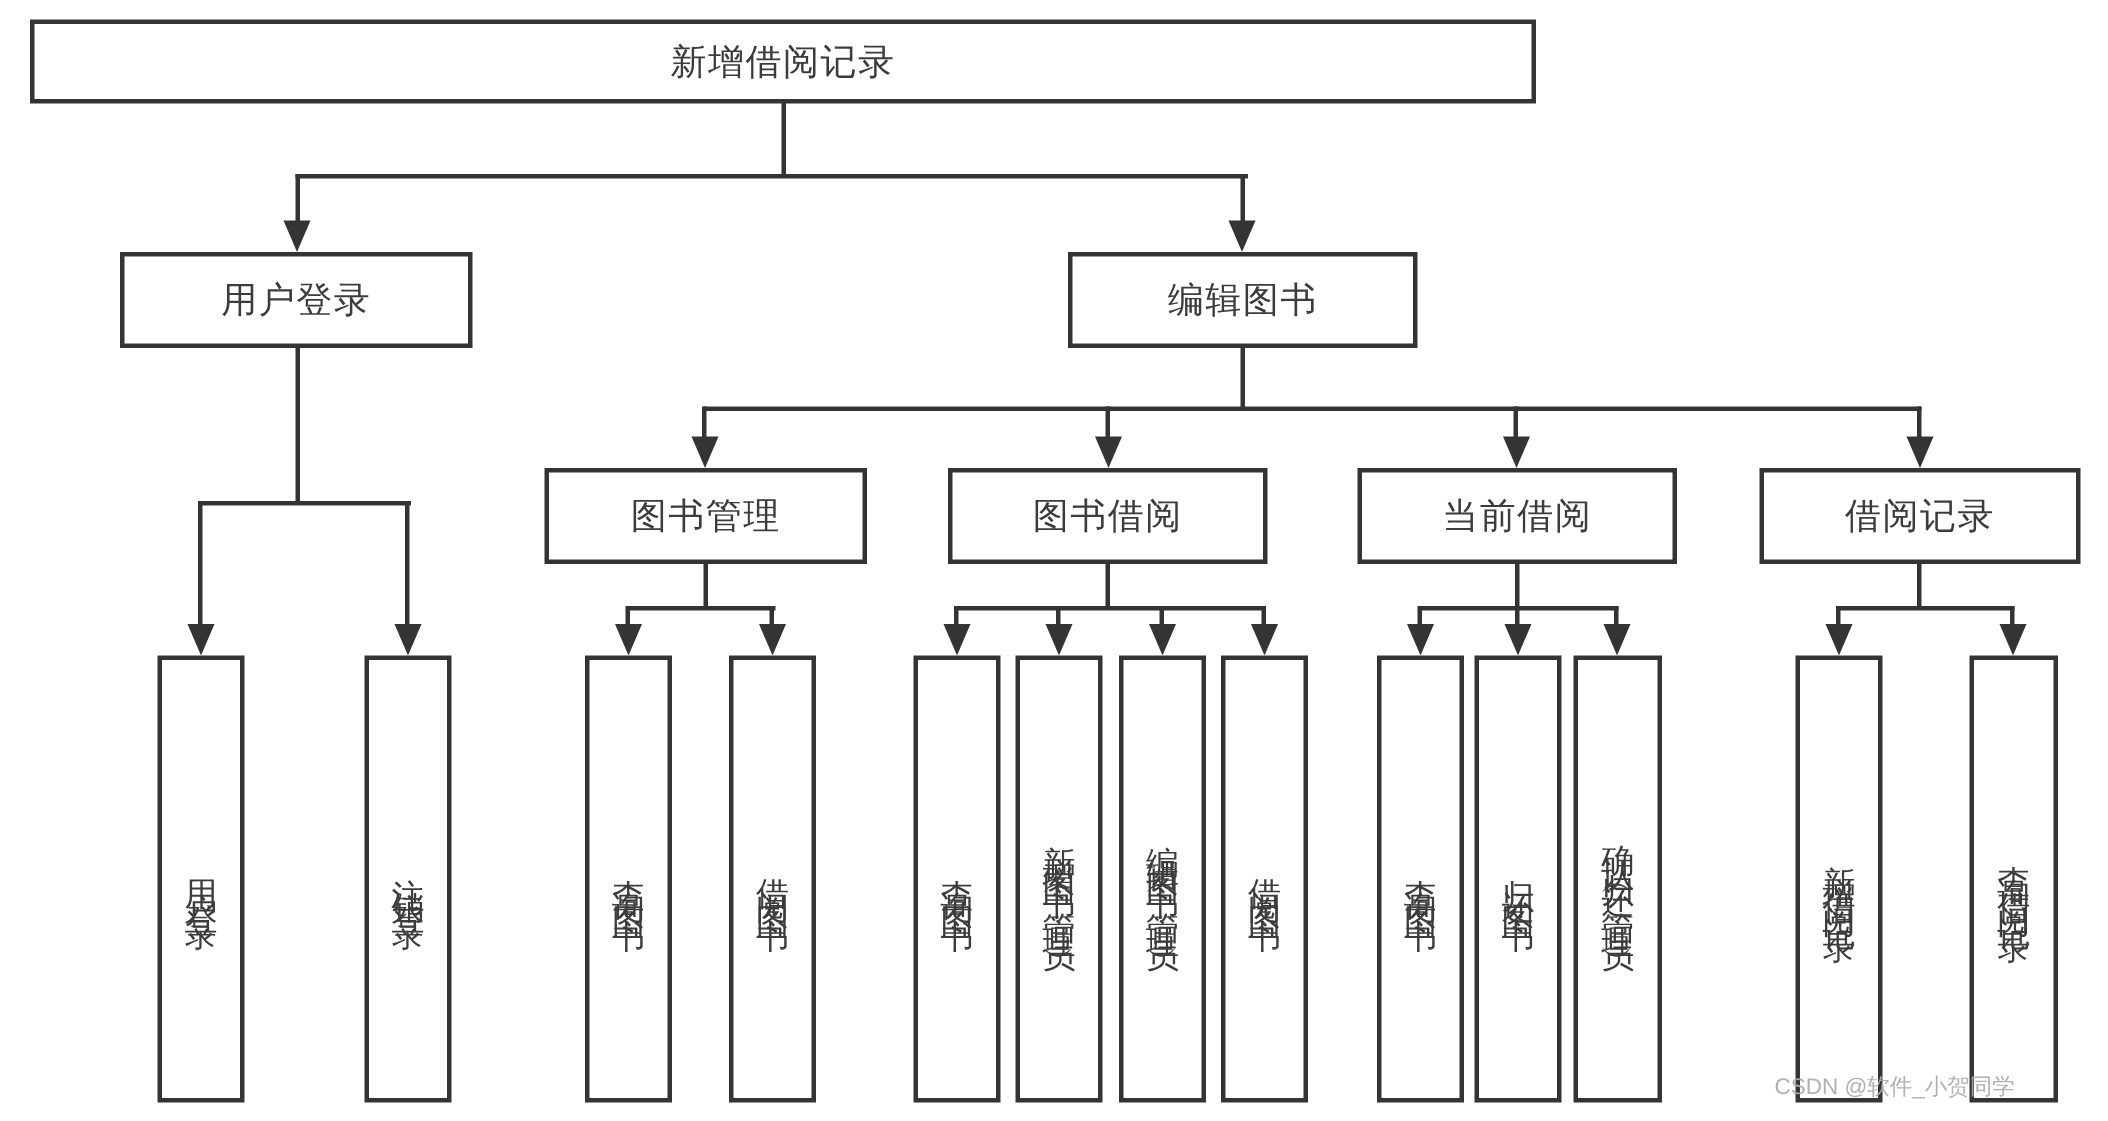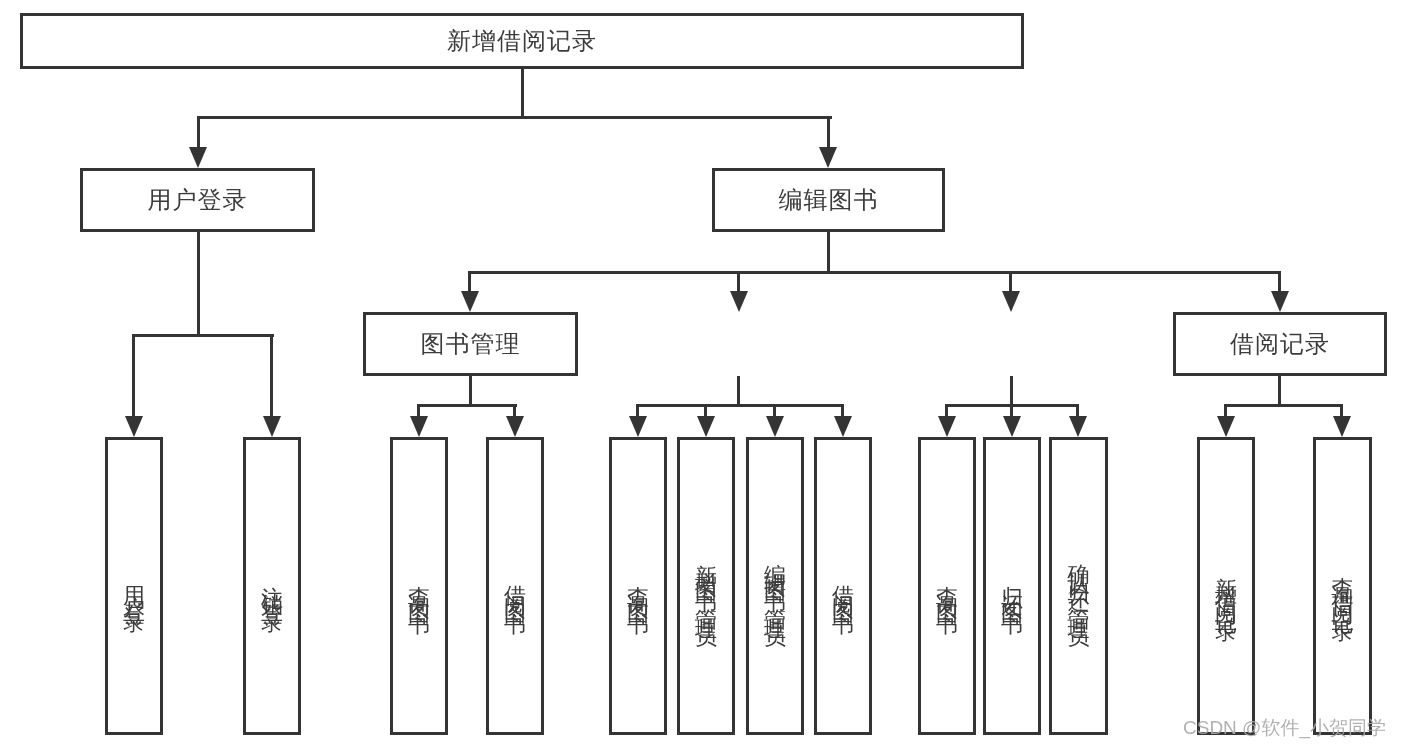--- a/index.html
+++ b/index.html
@@ -17,21 +17,21 @@
     writing-mode:vertical-rl;text-orientation:mixed;letter-spacing:9px;line-height:1;
   }
   .line{position:absolute;background:#343434;}
   .ah{
     position:absolute;width:0;height:0;
     border-left:9px solid transparent;border-right:9px solid transparent;
     border-top:21px solid #343434;
   }
   .watermark{
     position:absolute;left:1183px;top:715px;width:222px;
-    font-size:19px;color:#ababab;opacity:.92;white-space:nowrap;z-index:5;
+    font-size:15px;color:#ababab;opacity:.92;white-space:nowrap;z-index:5;
   }
 </style>
 </head>
 <body>
 
 <div class="canvas">
 
   <div class="node" style="left:20px;top:13px;width:1004px;height:56px">
     <span>新增借阅记录</span>
   </div>
@@ -69,20 +69,26 @@
     <div class="line" style="left:737px;top:271px;width:3px;height:22px"></div>
     <div class="ah" style="left:730px;top:291px"></div>
     <div class="line" style="left:1009px;top:271px;width:3px;height:22px"></div>
     <div class="ah" style="left:1002px;top:291px"></div>
     <div class="line" style="left:1278px;top:271px;width:3px;height:22px"></div>
     <div class="ah" style="left:1271px;top:291px"></div>
   </div>
 
   <div class="node" style="left:363px;top:312px;width:215px;height:64px">
     <span>图书管理</span>
+  </div>
+  <div class="node" style="left:632px;top:312px;width:213px;height:64px">
+    <span>图书借阅</span>
+  </div>
+  <div class="node" style="left:905px;top:312px;width:213px;height:64px">
+    <span>当前借阅</span>
   </div>
   <div class="node" style="left:1173px;top:312px;width:214px;height:64px">
     <span>借阅记录</span>
   </div>
 
   <div>
     <div class="line" style="left:469px;top:376px;width:3px;height:30px"></div>
     <div class="line" style="left:418px;top:404px;width:99px;height:3px"></div>
     <div class="line" style="left:417px;top:404px;width:3px;height:14px"></div>
     <div class="ah" style="left:410px;top:416px"></div>

